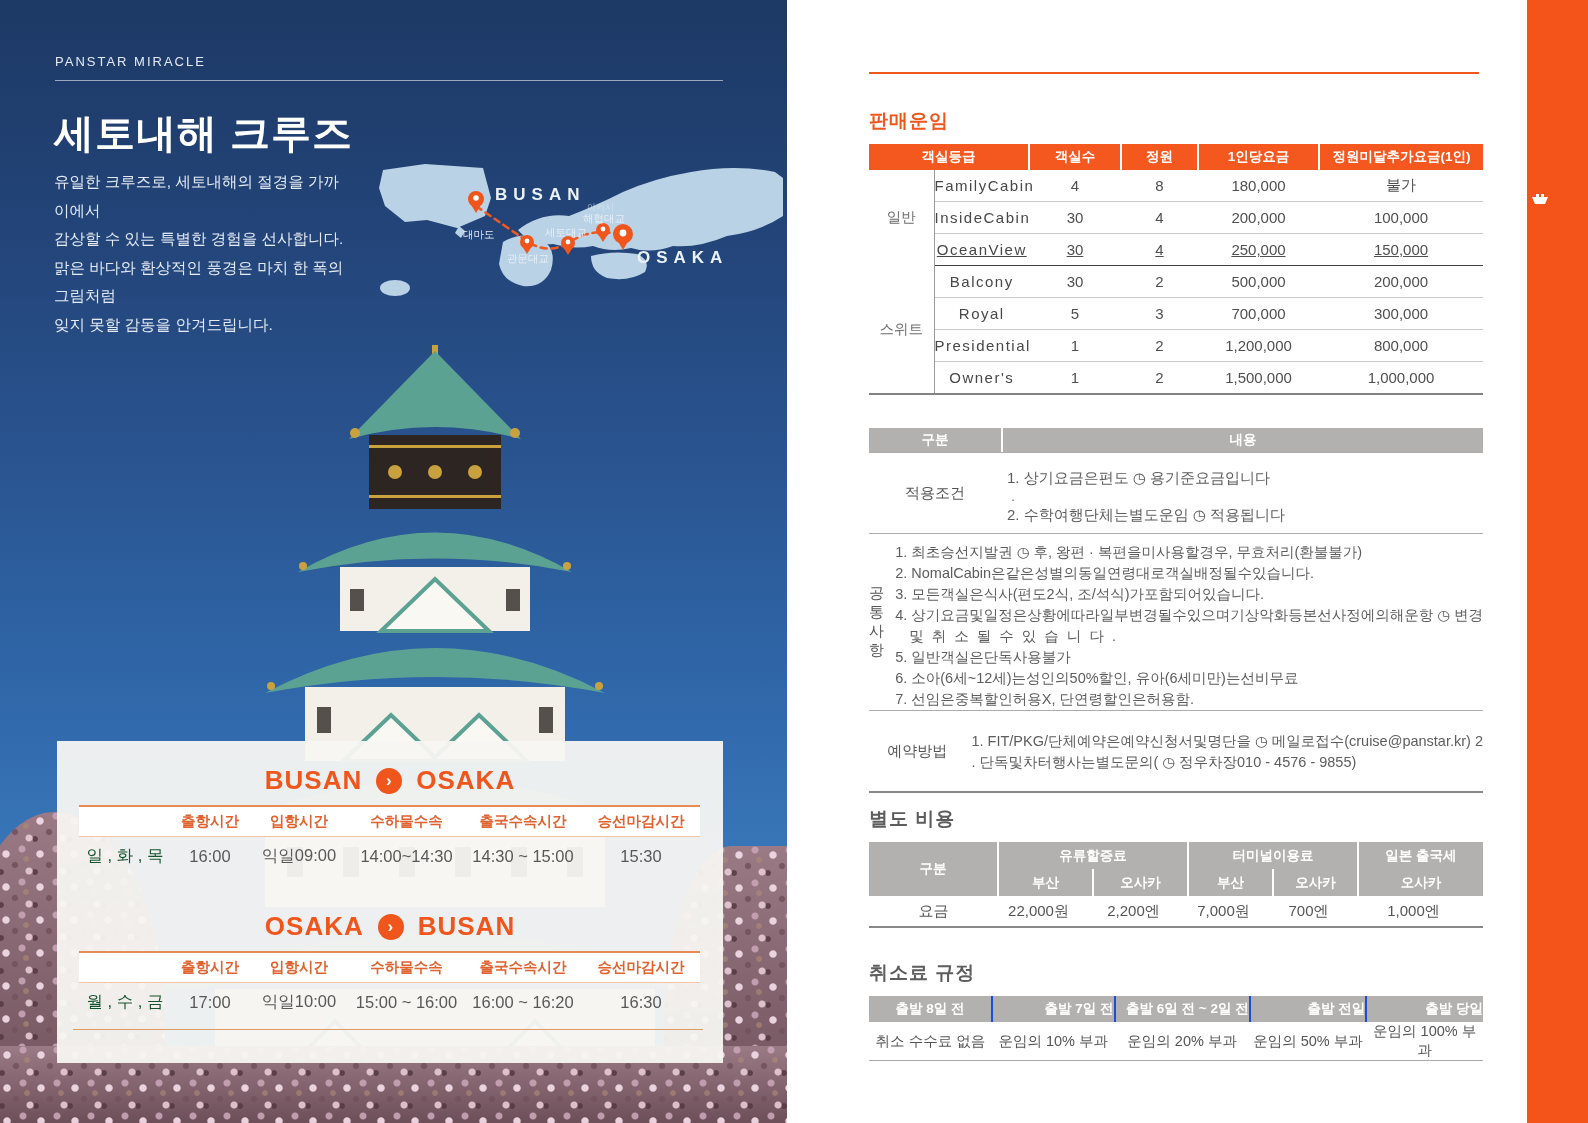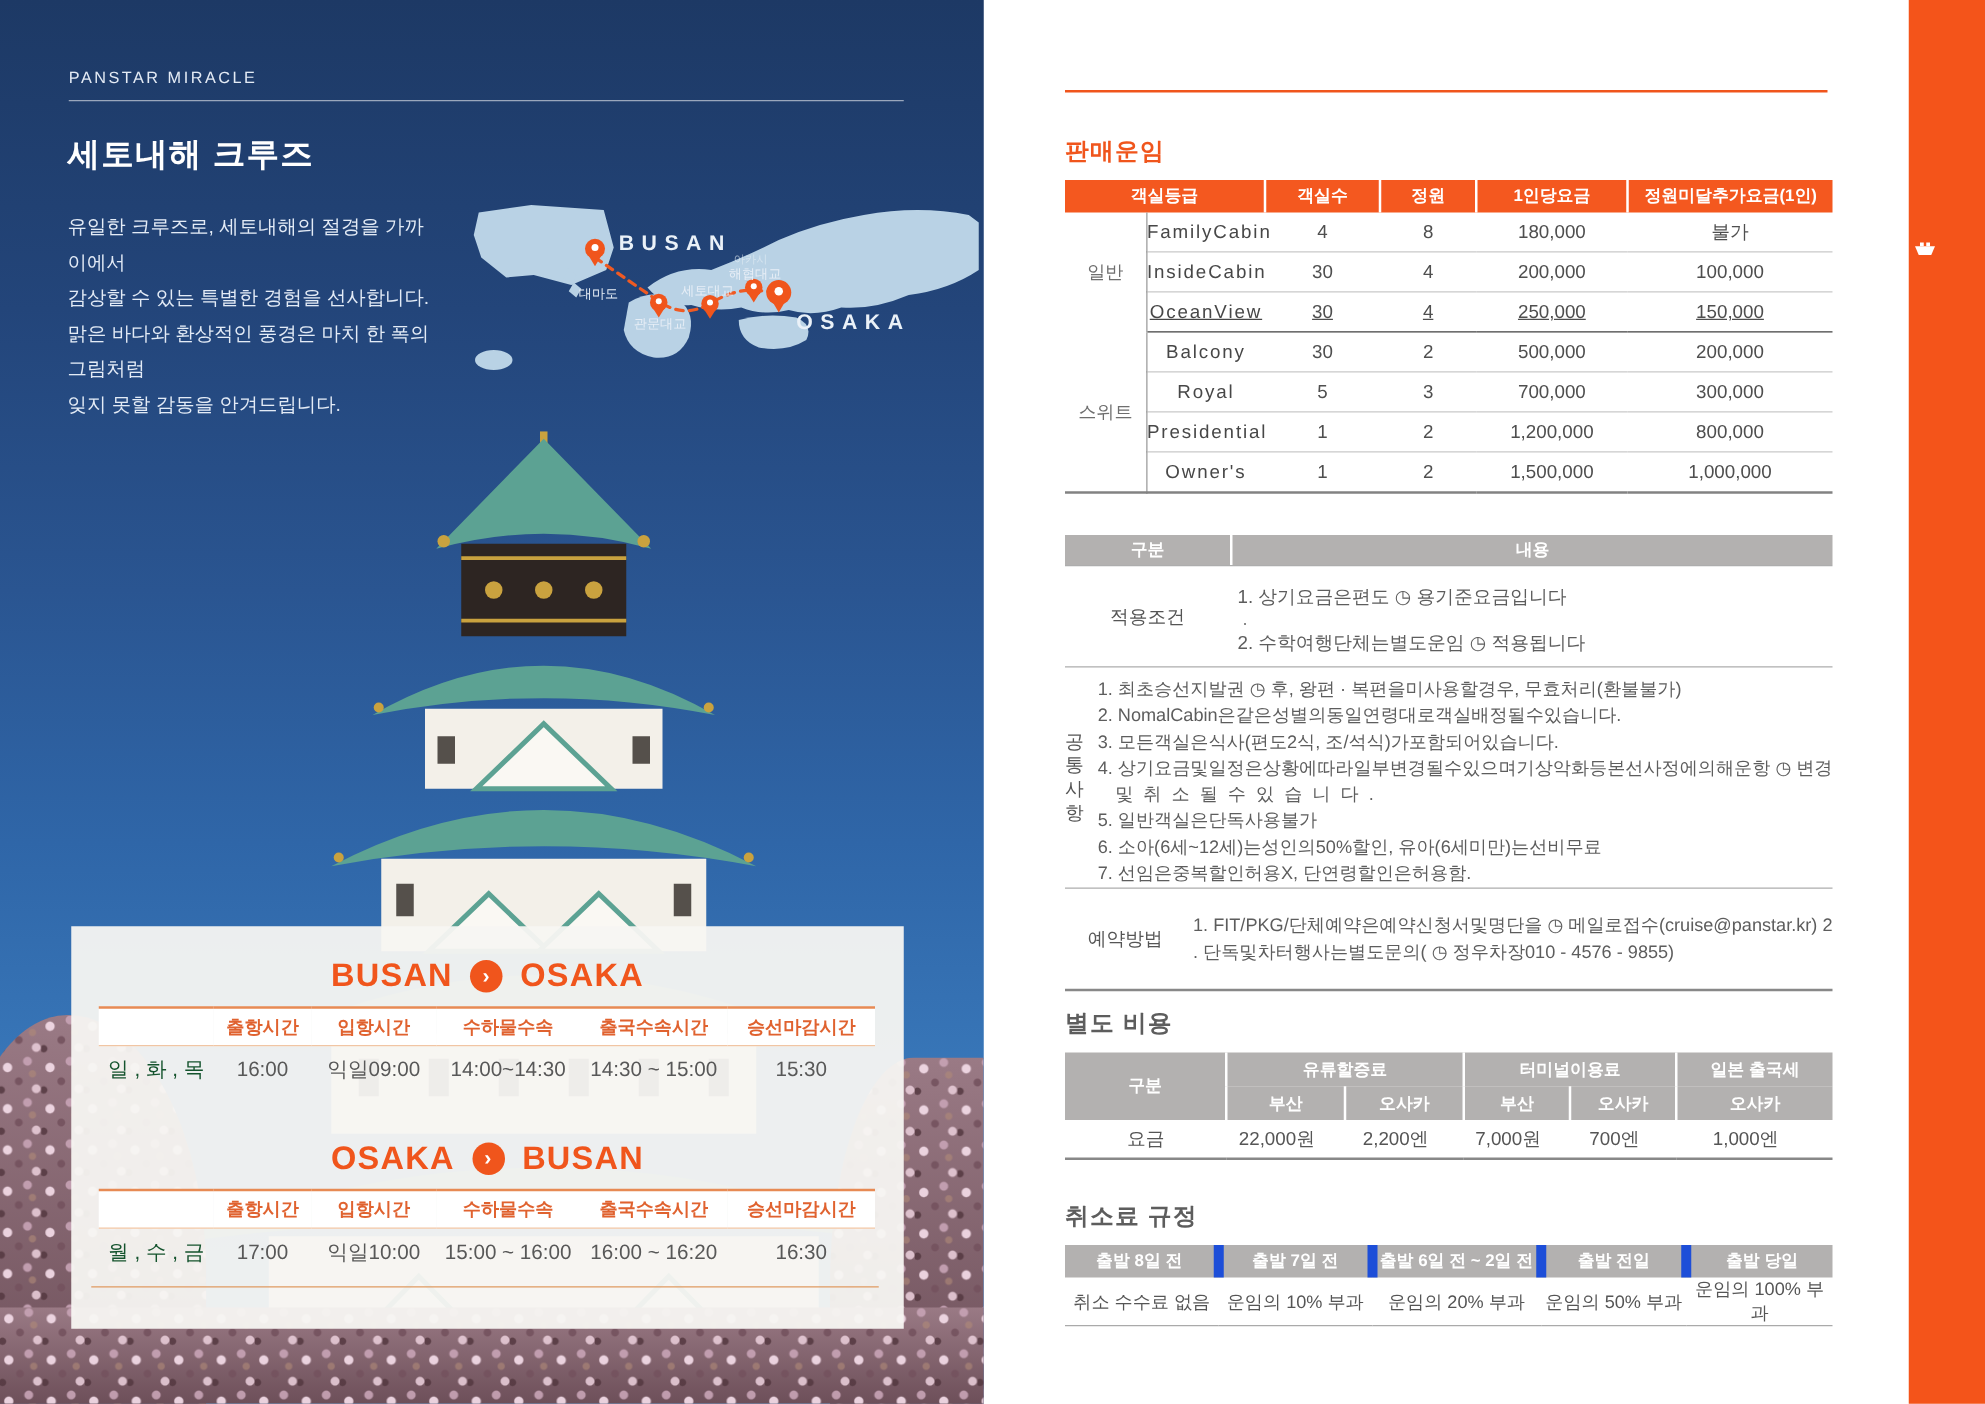--- a/index.html
+++ b/index.html
@@ -5,21 +5,21 @@
   html,body{margin:0;padding:0;}
   body{width:1588px;height:1123px;overflow:hidden;position:relative;
        font-family:"Liberation Sans","DejaVu Sans",sans-serif;background:#fff;}
   .abs{position:absolute;}
 
   
   #left-panel{left:0;top:0;width:787px;height:1123px;overflow:hidden;
     background:linear-gradient(180deg,#1d3965 0%,#23457a 22%,#2a5591 42%,#2f66a8 60%,#3a7abc 80%,#4587c9 100%);}
   .brand{left:55px;top:54px;color:#e4ebf5;font-size:13px;letter-spacing:2px;}
   .brand-rule{left:55px;top:80px;width:668px;height:1px;background:rgba(255,255,255,.55);}
-  .page-title{left:54px;top:106px;color:#ffffff;font-size:26px;font-weight:bold;letter-spacing:1px;}
+  .page-title{left:54px;top:106px;color:#ffffff;font-size:40px;font-weight:bold;letter-spacing:1px;}
   .desc{left:54px;top:168px;width:300px;color:#e3ebf6;font-size:15.5px;line-height:28.5px;}
 
   
   #route-map{left:355px;top:158px;}
   .map-big-label{fill:#eaf1f8;font-size:17px;letter-spacing:6px;font-weight:bold;}
   .map-small-label{fill:#e7eef6;font-size:10.5px;}
   .map-faint-label{fill:rgba(235,242,248,.55);font-size:9px;}
 
   
   .blossom{background:
@@ -41,21 +41,21 @@
   .route-badge{display:inline-block;width:26px;height:26px;border-radius:50%;background:#f0551c;color:#fff;
     font-size:17px;line-height:25px;vertical-align:3px;margin:0 14px;text-align:center;font-weight:bold;}
   .sched{position:absolute;left:22px;border-collapse:collapse;table-layout:fixed;width:621px;}
   .sched th{background:#ffffff;border-top:2px solid #e78a54;border-bottom:1px solid #f1c5a3;
     color:#e0622f;font-size:14.5px;font-weight:bold;height:29px;padding:0;}
   .sched td{height:38px;font-size:16.5px;color:#585858;text-align:center;padding:0;}
   .sched td.days{color:#14532d;font-weight:normal;}
   .card-bottom-rule{position:absolute;left:16px;top:288px;width:630px;height:1px;background:#df9a62;}
 
   
-  #right-panel{left:798px;top:0;width:740px;height:1123px;background:#ffffff;}
+  #right-panel{left:815px;top:0;width:740px;height:1123px;background:#ffffff;}
   #orange-strip{left:1527px;top:0;width:61px;height:1123px;background:#f4541a;}
   .top-rule{left:54px;top:72px;width:610px;height:2px;background:#f0551c;}
   .sec-head-orange{left:54px;top:108px;color:#f0551c;font-size:19px;font-weight:bold;letter-spacing:1px;}
   .sec-head-gray{color:#5d5d5d;font-size:19px;font-weight:bold;letter-spacing:1px;}
 
   table.grid{border-collapse:collapse;table-layout:fixed;position:absolute;}
   
   #fare-table{left:54px;top:144px;width:614px;border-bottom:2px solid #828282;}
   #fare-table th{background:#f4581f;color:#fff;font-size:13.5px;font-weight:bold;height:26px;padding:0;}
   #fare-table th + th{border-left:2px solid #fff;}
@@ -86,21 +86,21 @@
   
   #extra-table{left:54px;top:842px;width:614px;border-bottom:2px solid #888;}
   #extra-table th{background:#b3b1b0;color:#fff;font-size:13.5px;font-weight:bold;height:27px;padding:0;}
   #extra-table th.sep{border-left:2px solid #fff;}
   #extra-table td{height:30px;font-size:15px;color:#555;padding:0;text-align:center;}
   #extra-table td.r{text-align:center;padding-right:14px;}
 
   
   #cancel-table{left:54px;top:996px;width:614px;border-bottom:1px solid #aaa;}
   #cancel-table th{background:#b3b1b0;color:#fff;font-size:13.5px;font-weight:bold;height:26px;padding:0;}
-  #cancel-table th + th{border-left:8px solid #1d4ed8;}
+  #cancel-table th + th{border-left:2px solid #1d4ed8;text-align:right;}
   #cancel-table td{height:29px;font-size:14.5px;color:#555;text-align:center;padding:0;}
 </style>
 </head>
 <body>
 
 <div id="left-panel" class="abs">
 
   <svg class="abs" style="left:25px;top:345px" width="760" height="725" viewBox="0 0 760 725">
     <g stroke="none">
 

